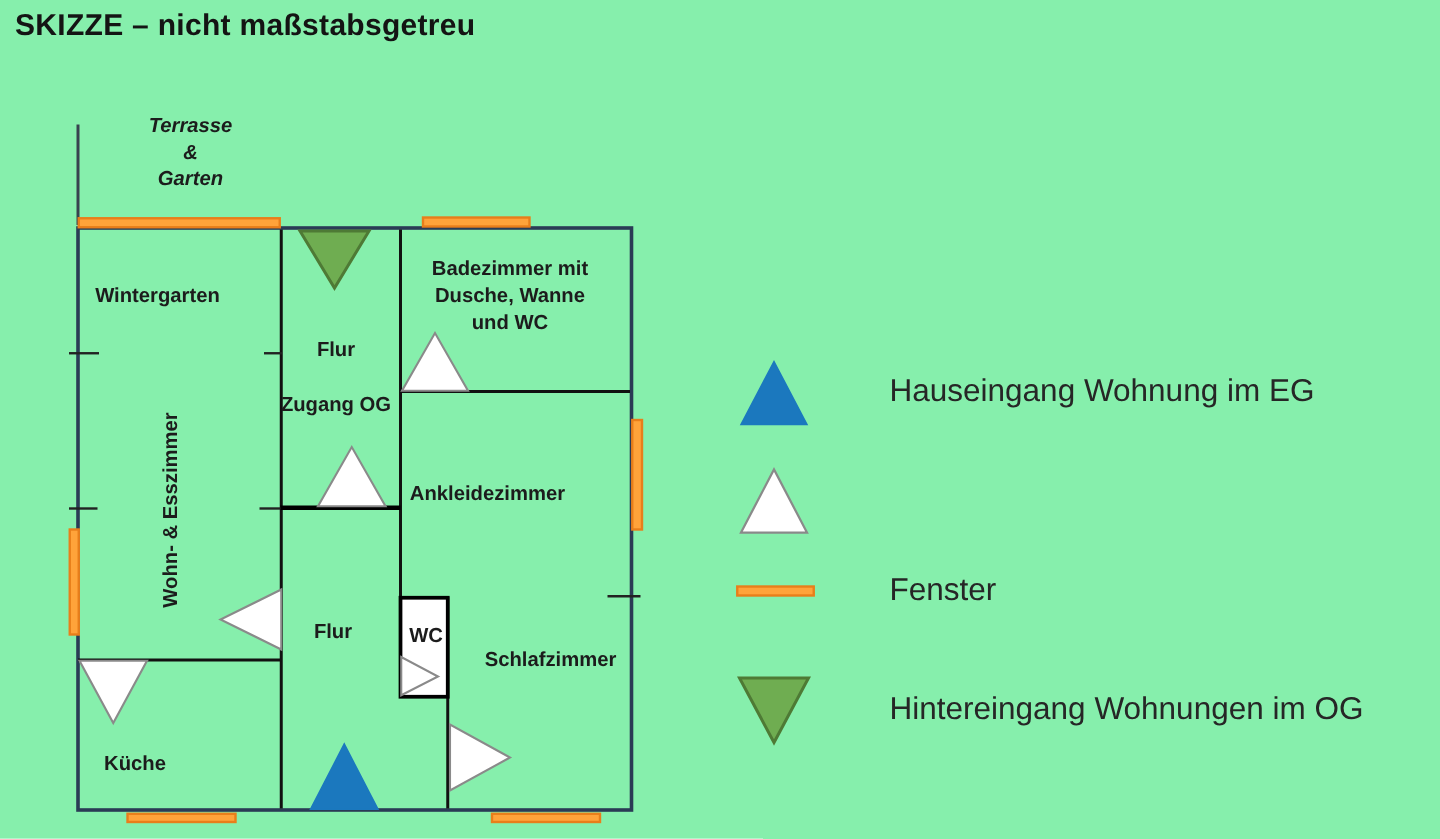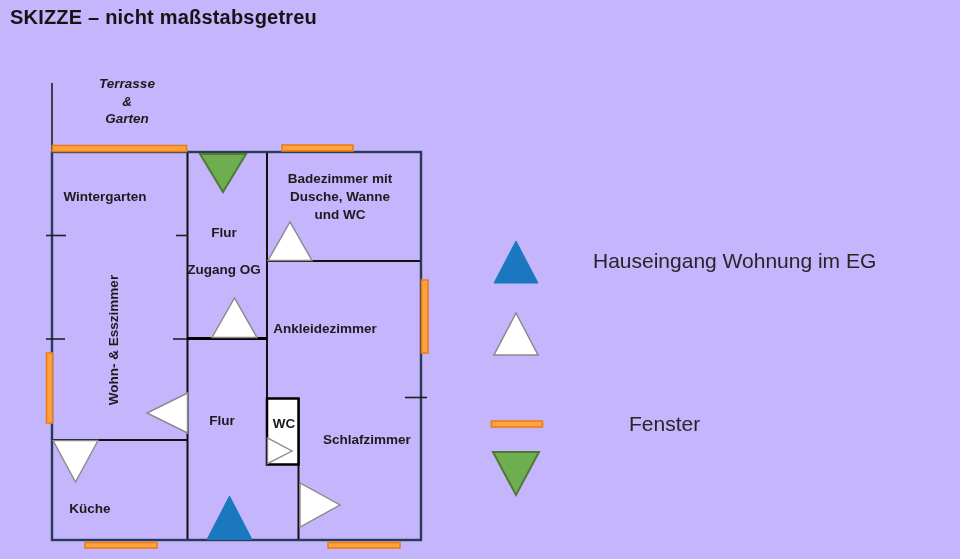--- a/index.html
+++ b/index.html
@@ -1,18 +1,18 @@
 <!DOCTYPE html>
 <html><head>
 <meta charset="utf-8">
 <style>
   html,body{margin:0;padding:0;background:#ffffff;}
   body{width:960px;height:559px;overflow:hidden;position:relative;
        font-family:"Liberation Sans", sans-serif;}
-  .stage{position:absolute;inset:0;background:#c4b5fd;}
+  .stage{position:absolute;inset:0;background:#86efac;}
 
   .page-title{position:absolute;left:10px;top:6px;margin:0;
     font-size:20px;font-weight:bold;color:#141414;letter-spacing:0.2px;}
 
   svg.plan{position:absolute;left:0;top:0;}
 
   .wall-outer{fill:none;stroke-width:2.4;}
   .wall-inner{stroke:#111111;stroke-width:2;}
   .wall-bold{stroke:#000000;stroke-width:3;}
   .wall-stub{stroke:#222222;stroke-width:1.6;}
@@ -102,27 +102,28 @@
       </svg>
       <span class="legend-label">Hauseingang Wohnung im EG</span>
     </div>
 
     <div class="legend-row" style="top:308px;height:50px;">
       <svg class="legend-icon" width="54" height="50" viewBox="0 0 54 50">
         <polygon points="4,47 48,47 26,5" fill="#ffffff" stroke-width="1.5" stroke="#8a8a8a"></polygon>
       </svg>
     </div>
 
-    <div class="legend-row" style="top:400px;height:48px;gap:36px;">
+    <div class="legend-row" style="top:370px;height:48px;">
       <svg class="legend-icon" width="54" height="48" viewBox="0 0 54 48">
         <rect x="1.5" y="21" width="51" height="6" stroke-width="1.6" fill="#FFA33A" stroke="#E87E1B"></rect>
       </svg>
       <span class="legend-label">Fenster</span>
     </div>
 
     <div class="legend-row" style="top:448px;height:50px;">
       <svg class="legend-icon" width="54" height="50" viewBox="0 0 54 50">
         <polygon points="3,4 49,4 26,47" stroke-width="2" fill="#6FAD51" stroke="#4E7A35"></polygon>
       </svg>
+      <span class="legend-label">Hintereingang Wohnungen im OG</span>
     </div>
 
   </div>
 </div>
 
 </body></html>

